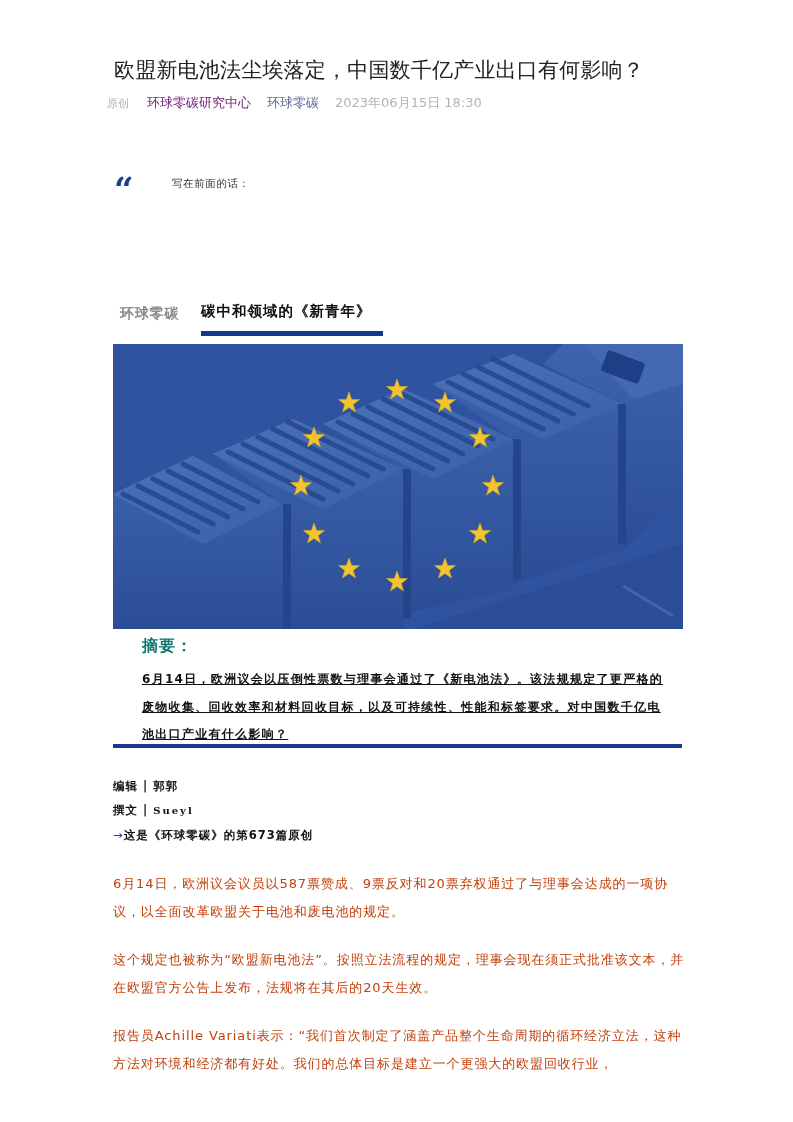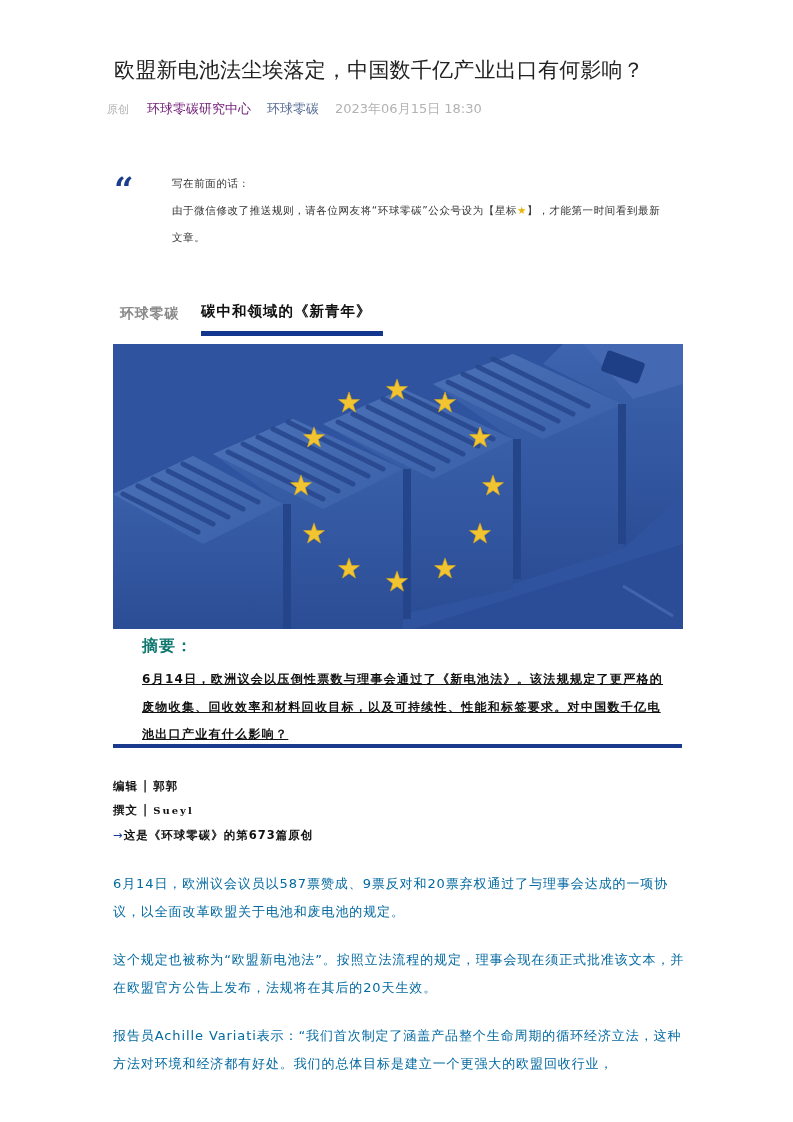--- a/index.html
+++ b/index.html
@@ -27,21 +27,21 @@
     }
     .meta {
       left: 107px; top: 94px;
       font-size: 13px;
       white-space: nowrap;
       display: flex; align-items: baseline; gap: 16px;
     }
     .meta .original { color: #b2b2b2; font-size: 11px; margin-right: 2px; }
     .meta .author { color: #701a75; }
     .meta .account { color: #576b95; }
-    .meta .date { color: #b2b2b2; margin-top: 6px; }
+    .meta .date { color: #b2b2b2; }
 
     
     .quote-mark {
       left: 114px; top: 172px;
       font-family: "DejaVu Serif", serif;
       font-size: 34px;
       font-weight: bold;
       color: #1a3e8c;
       line-height: 1;
       letter-spacing: -3px;
@@ -120,40 +120,39 @@
       letter-spacing: 1px;
     }
     .credits .latin { font-family: "DejaVu Serif", serif; font-size: 10px; letter-spacing: 2px; }
     .credits .arrow { color: #1a3e9c; font-weight: normal; }
 
     
     .para {
       left: 113px;
       width: 575px;
       font-size: 13px;
-      color: #0369a1;
+      color: #c2410c;
       line-height: 28px;
       letter-spacing: 0.9px;
     }
   </style>
 </head>
 <body>
 
 <div class="abs title">欧盟新电池法尘埃落定，中国数千亿产业出口有何影响？</div>
 <div class="abs meta">
   <span class="original">原创</span>
   <span class="author">环球零碳研究中心</span>
   <span class="account">环球零碳</span>
   <span class="date">2023年06月15日 18:30</span>
 </div>
 
 <div class="abs quote-mark">“</div>
 <div class="abs preface">
   <div>写在前面的话：</div>
-  <div><span>由于微信修改了推送规则，请各位网友将“环球零碳”公众号设为【星标</span><span class="star">★</span><span>】，才能第一时</span><span>间看到最新文章。</span></div>
 </div>
 
 <div class="abs brand-name">环球零碳</div>
 <div class="abs brand-slogan">碳中和领域的《新青年》</div>
 <div class="abs brand-underline"></div>
 
 <div class="abs hero">
   <svg width="570" height="285" viewBox="0 0 570 285" xmlns="http://www.w3.org/2000/svg">
     <defs>
       <linearGradient id="blk" x1="0" y1="0" x2="0" y2="1">

